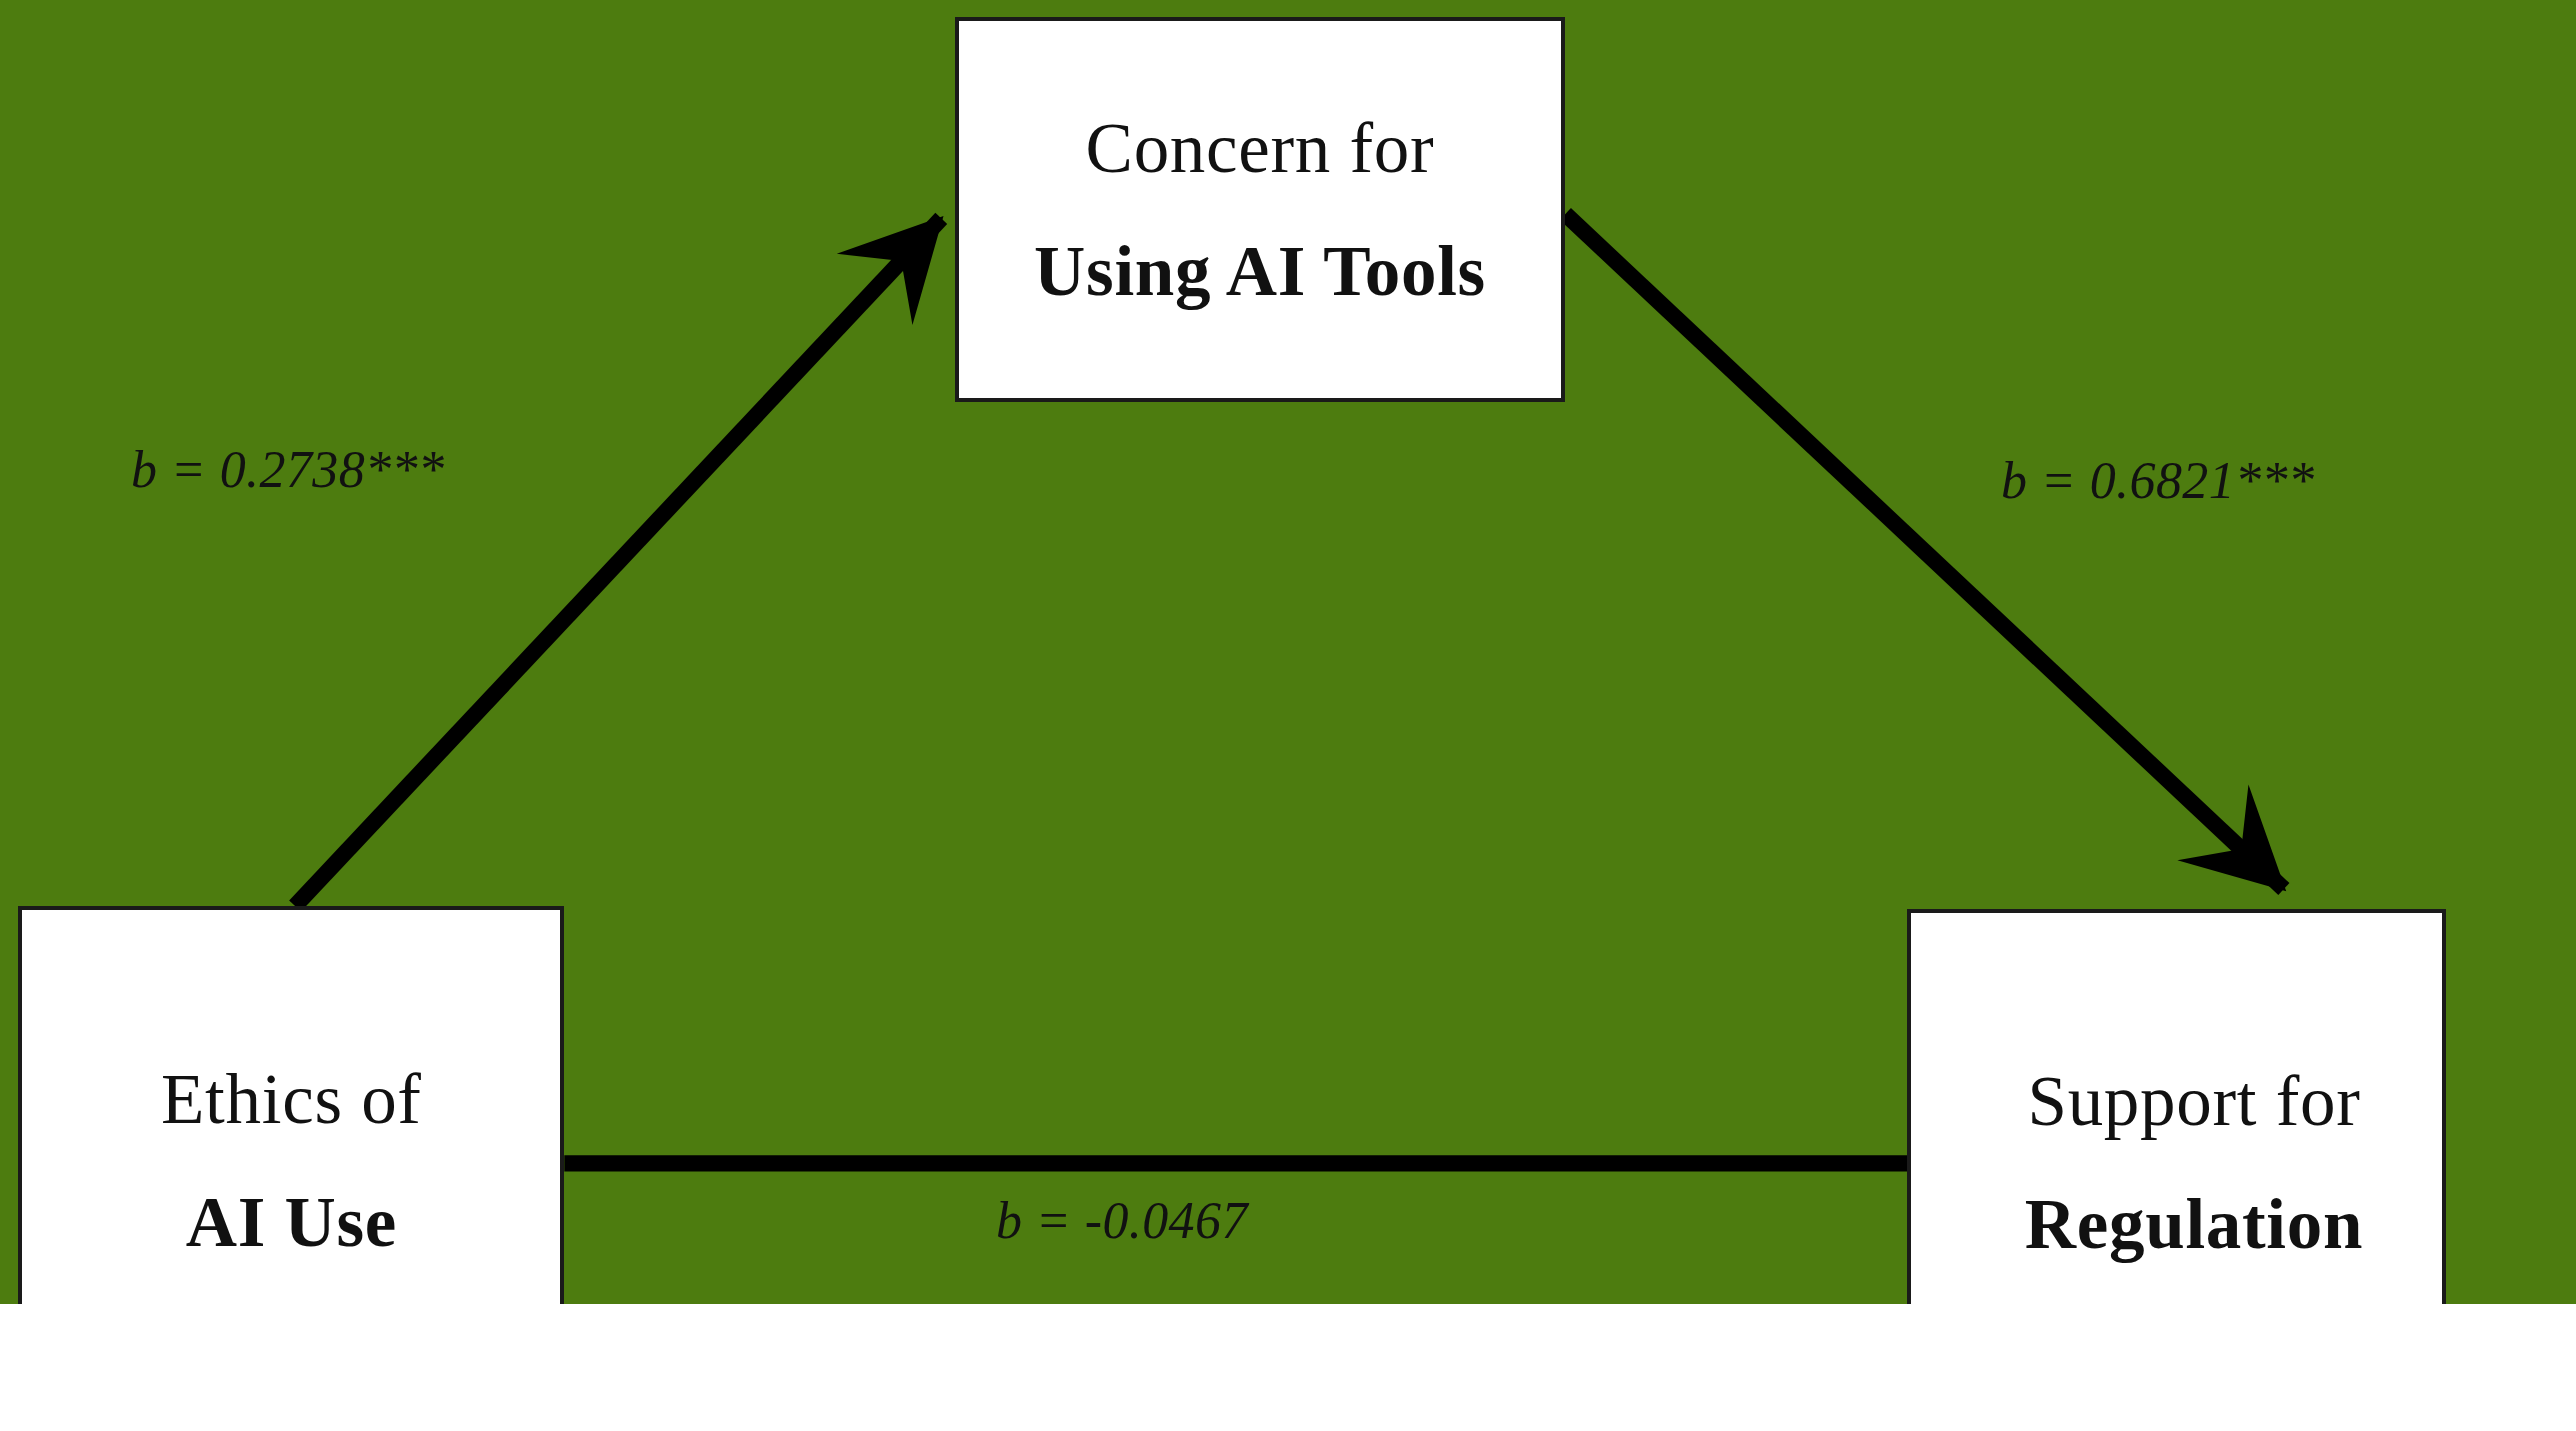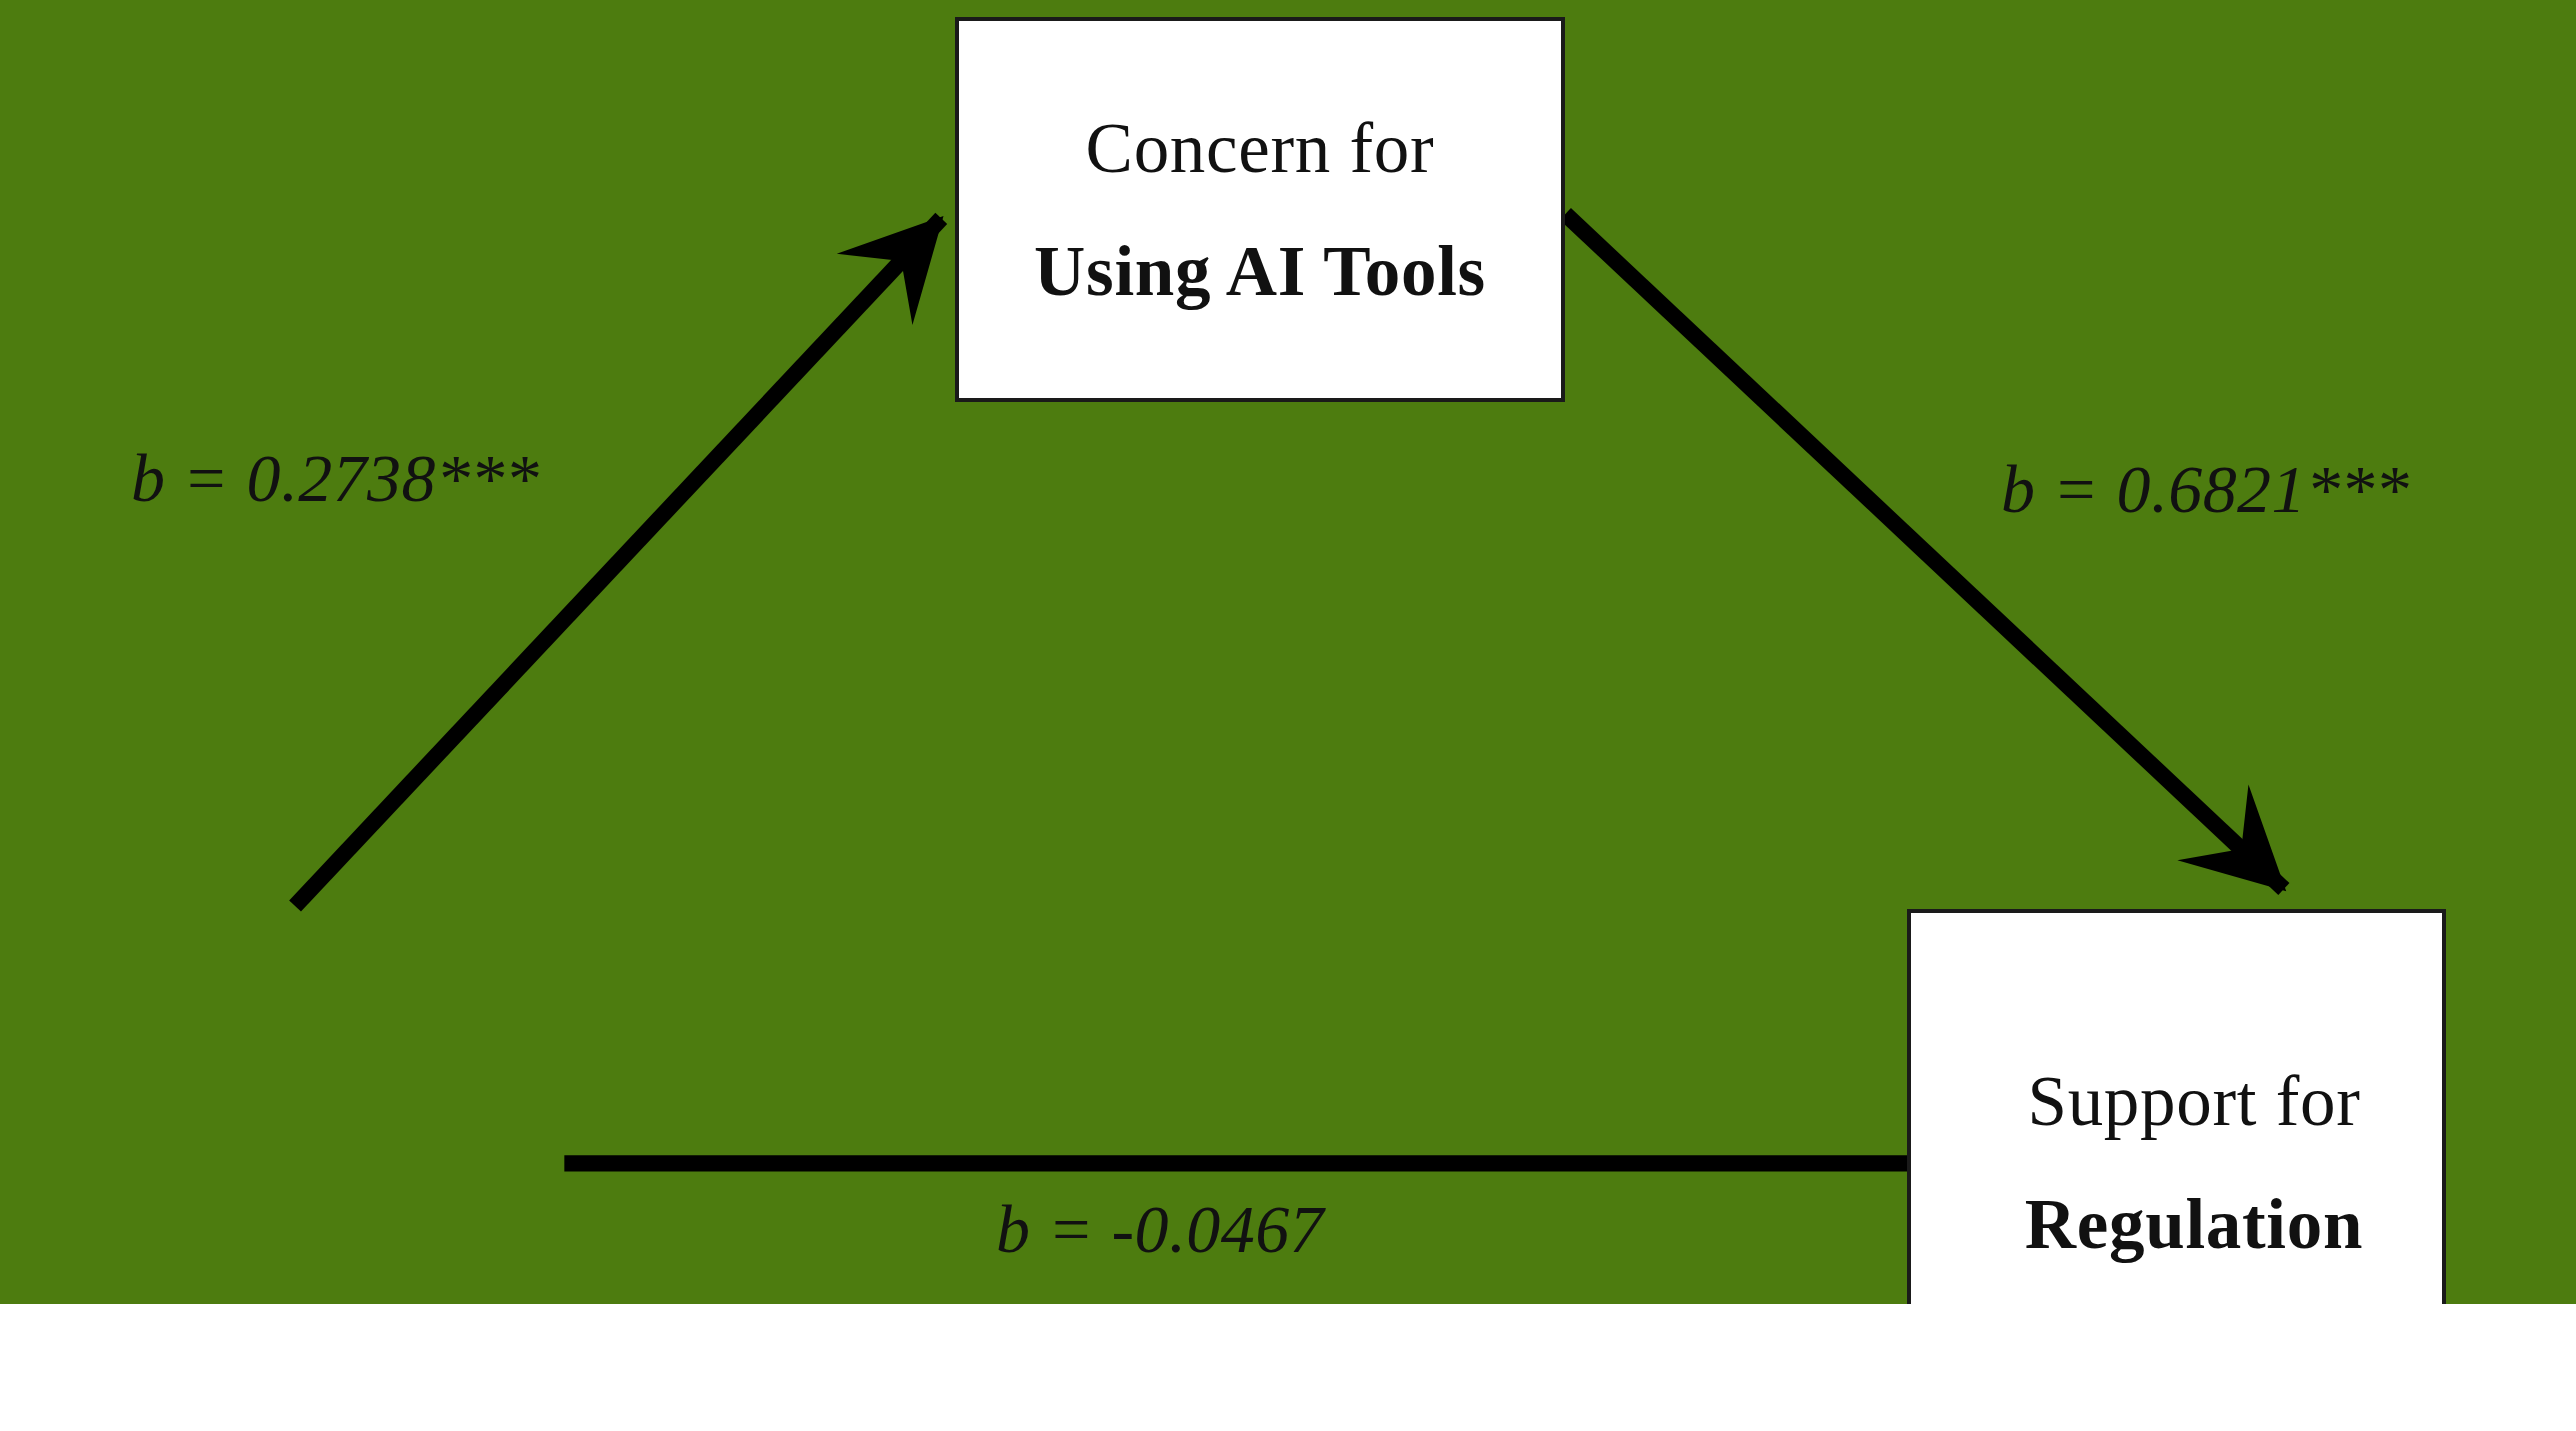--- a/index.html
+++ b/index.html
@@ -56,21 +56,21 @@
     left: 1907px;
     top: 909px;
     width: 539px;
     height: 508px;
     padding-left: 35px;
   }
   
   .path-label {
     position: absolute;
     font-style: italic;
-    font-size: 68px;
+    font-size: 52px;
     line-height: 1.05;
     white-space: nowrap;
     color: #111111;
     letter-spacing: 0.4px;
   }
   #label-a  { left: 131px;  top: 443px;  }
   #label-b  { left: 2001px; top: 454px;  }
   #label-c  { left: 996px; top: 1194px; }
 
   #arrow-layer {
@@ -99,20 +99,24 @@
     <line x1="2122" y1="290" x2="3096" y2="1205" stroke="#000000" stroke-width="22" marker-end="url(#barb-arrow)"></line>
 
     <line x1="765" y1="1577" x2="2728" y2="1577" stroke="#000000" stroke-width="22" marker-end="url(#barb-arrow)"></line>
   </svg>
 
   <div class="node-box" id="node-mediator">
     <span class="node-line">Concern for</span>
     <span class="node-line">Using AI Tools</span>
   </div>
 
+  <div class="node-box" id="node-predictor">
+    <span class="node-line">Ethics of</span>
+    <span class="node-line">AI Use</span>
+  </div>
 
   <div class="node-box" id="node-outcome">
     <span class="node-line">Support for</span>
     <span class="node-line">Regulation</span>
   </div>
 
   <div class="path-label" id="label-a">b = 0.2738***</div>
 
   <div class="path-label" id="label-b">b = 0.6821***</div>
 

